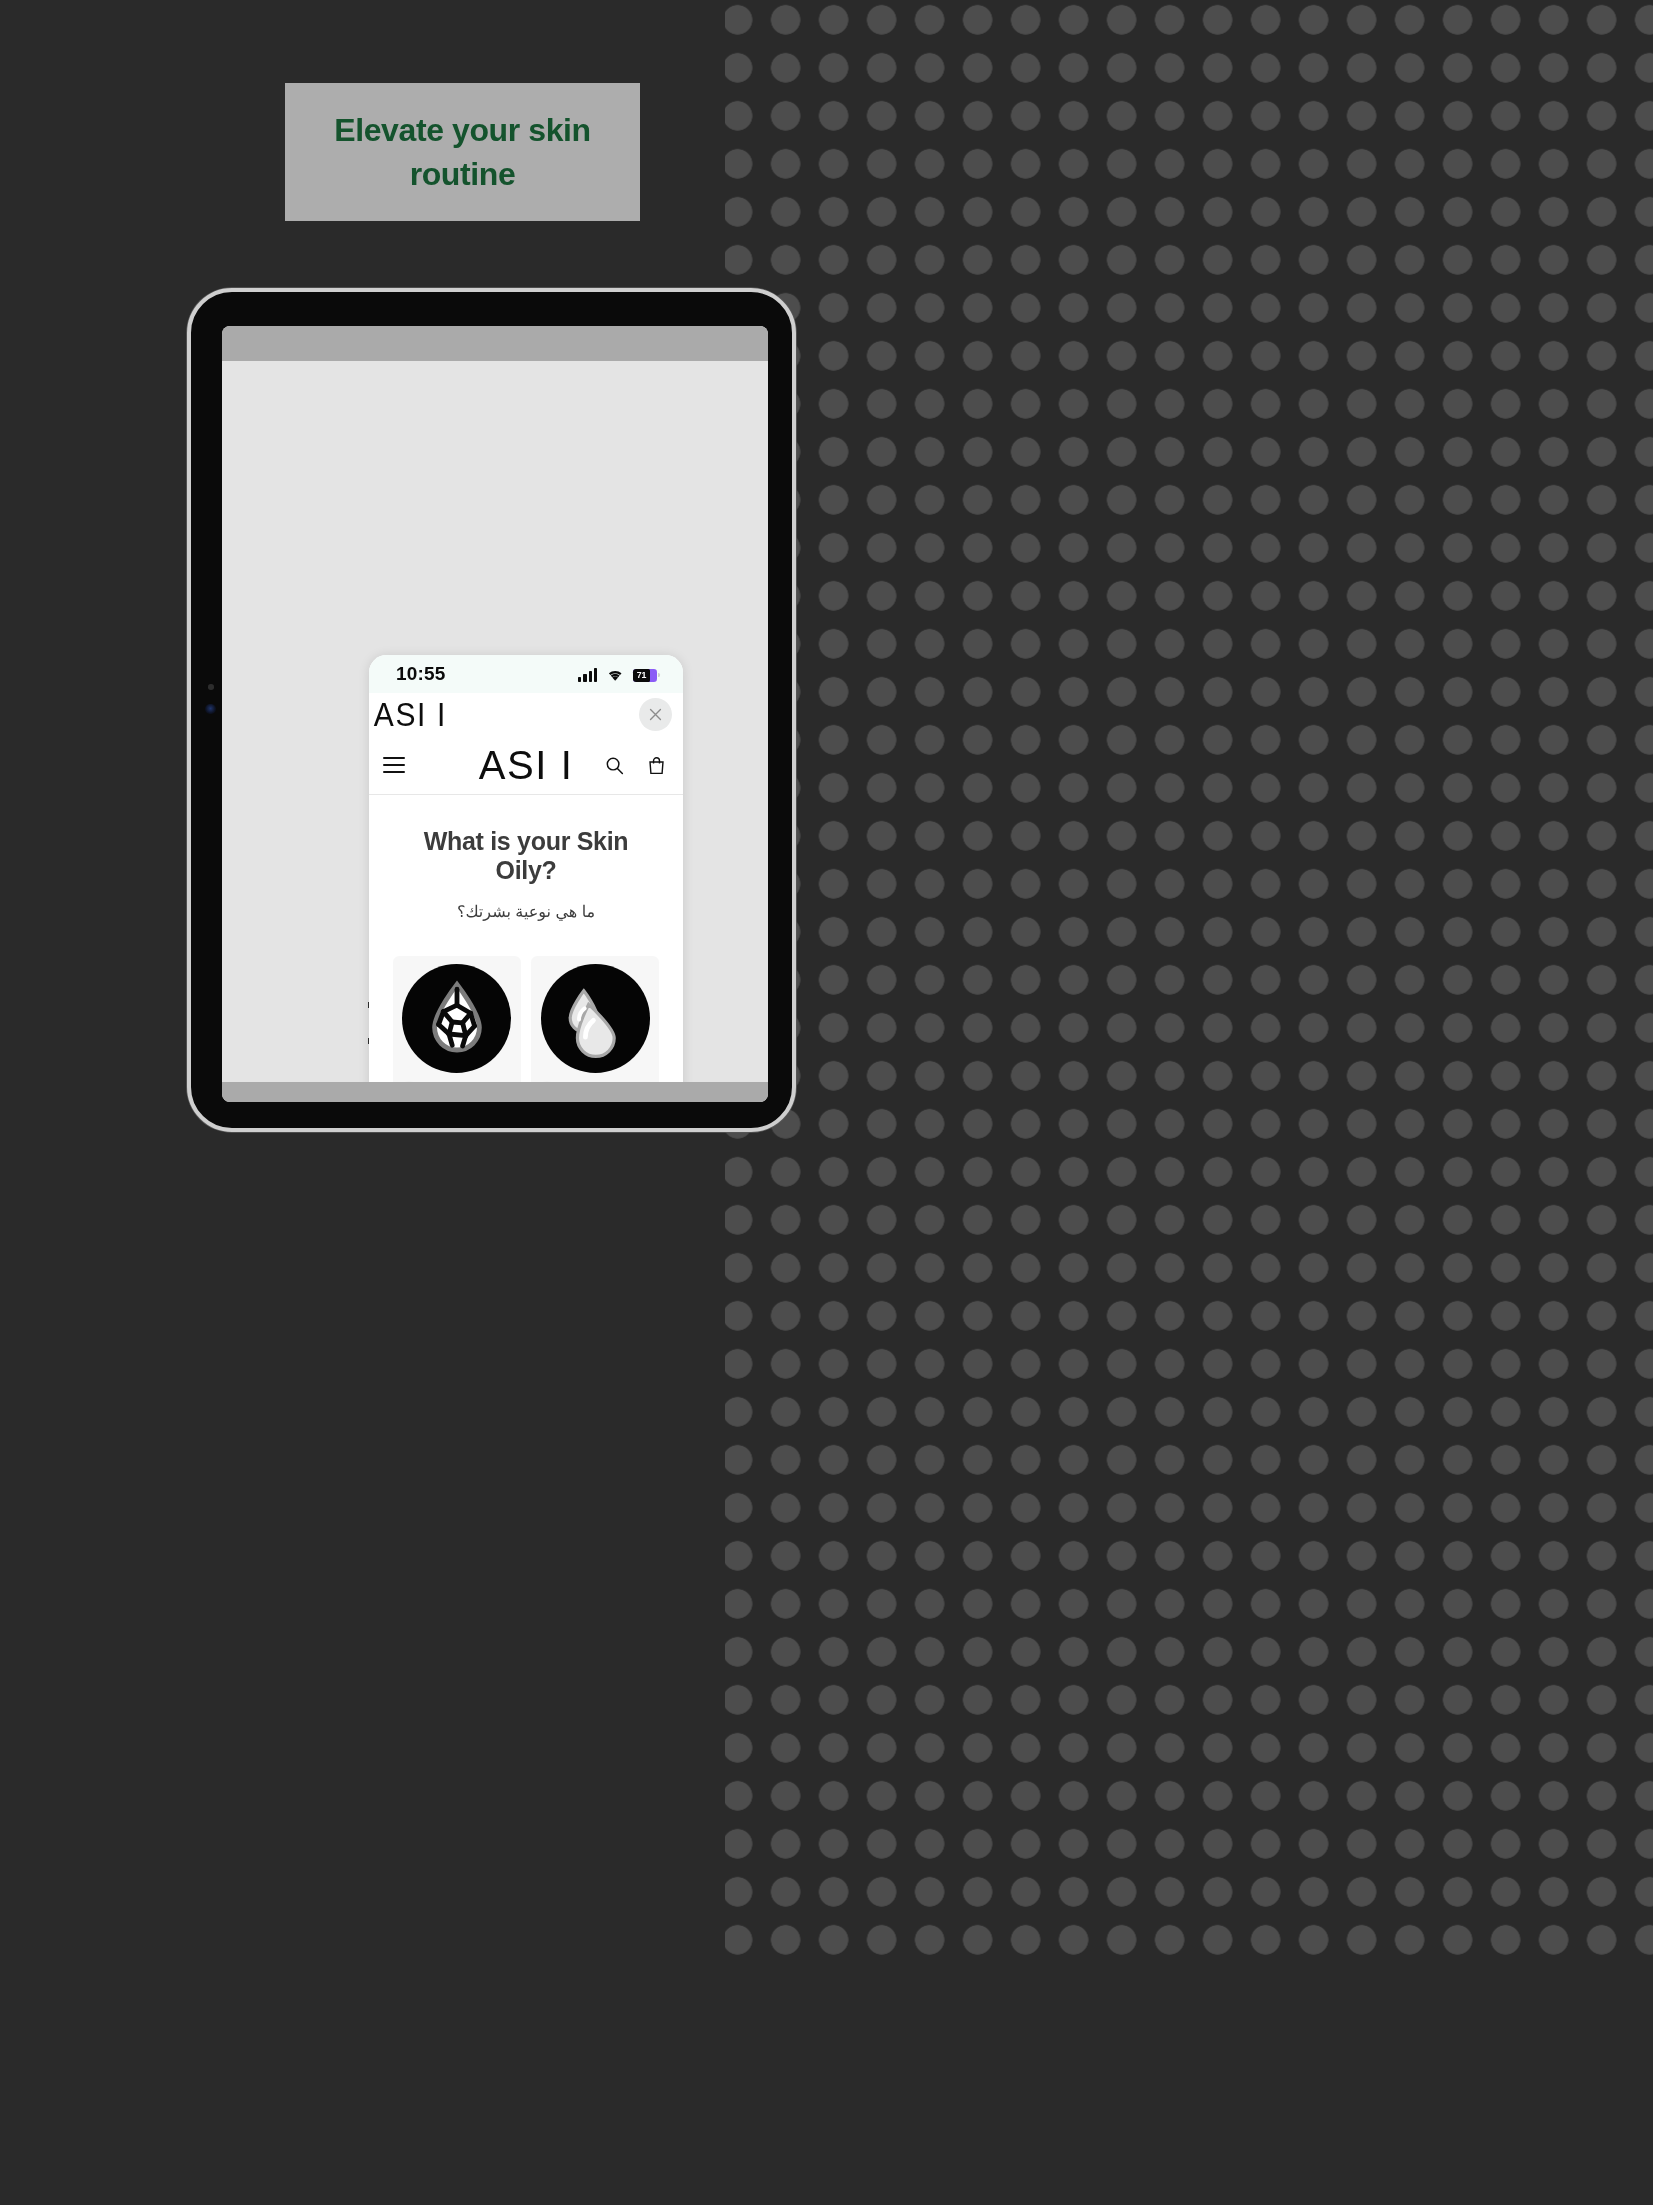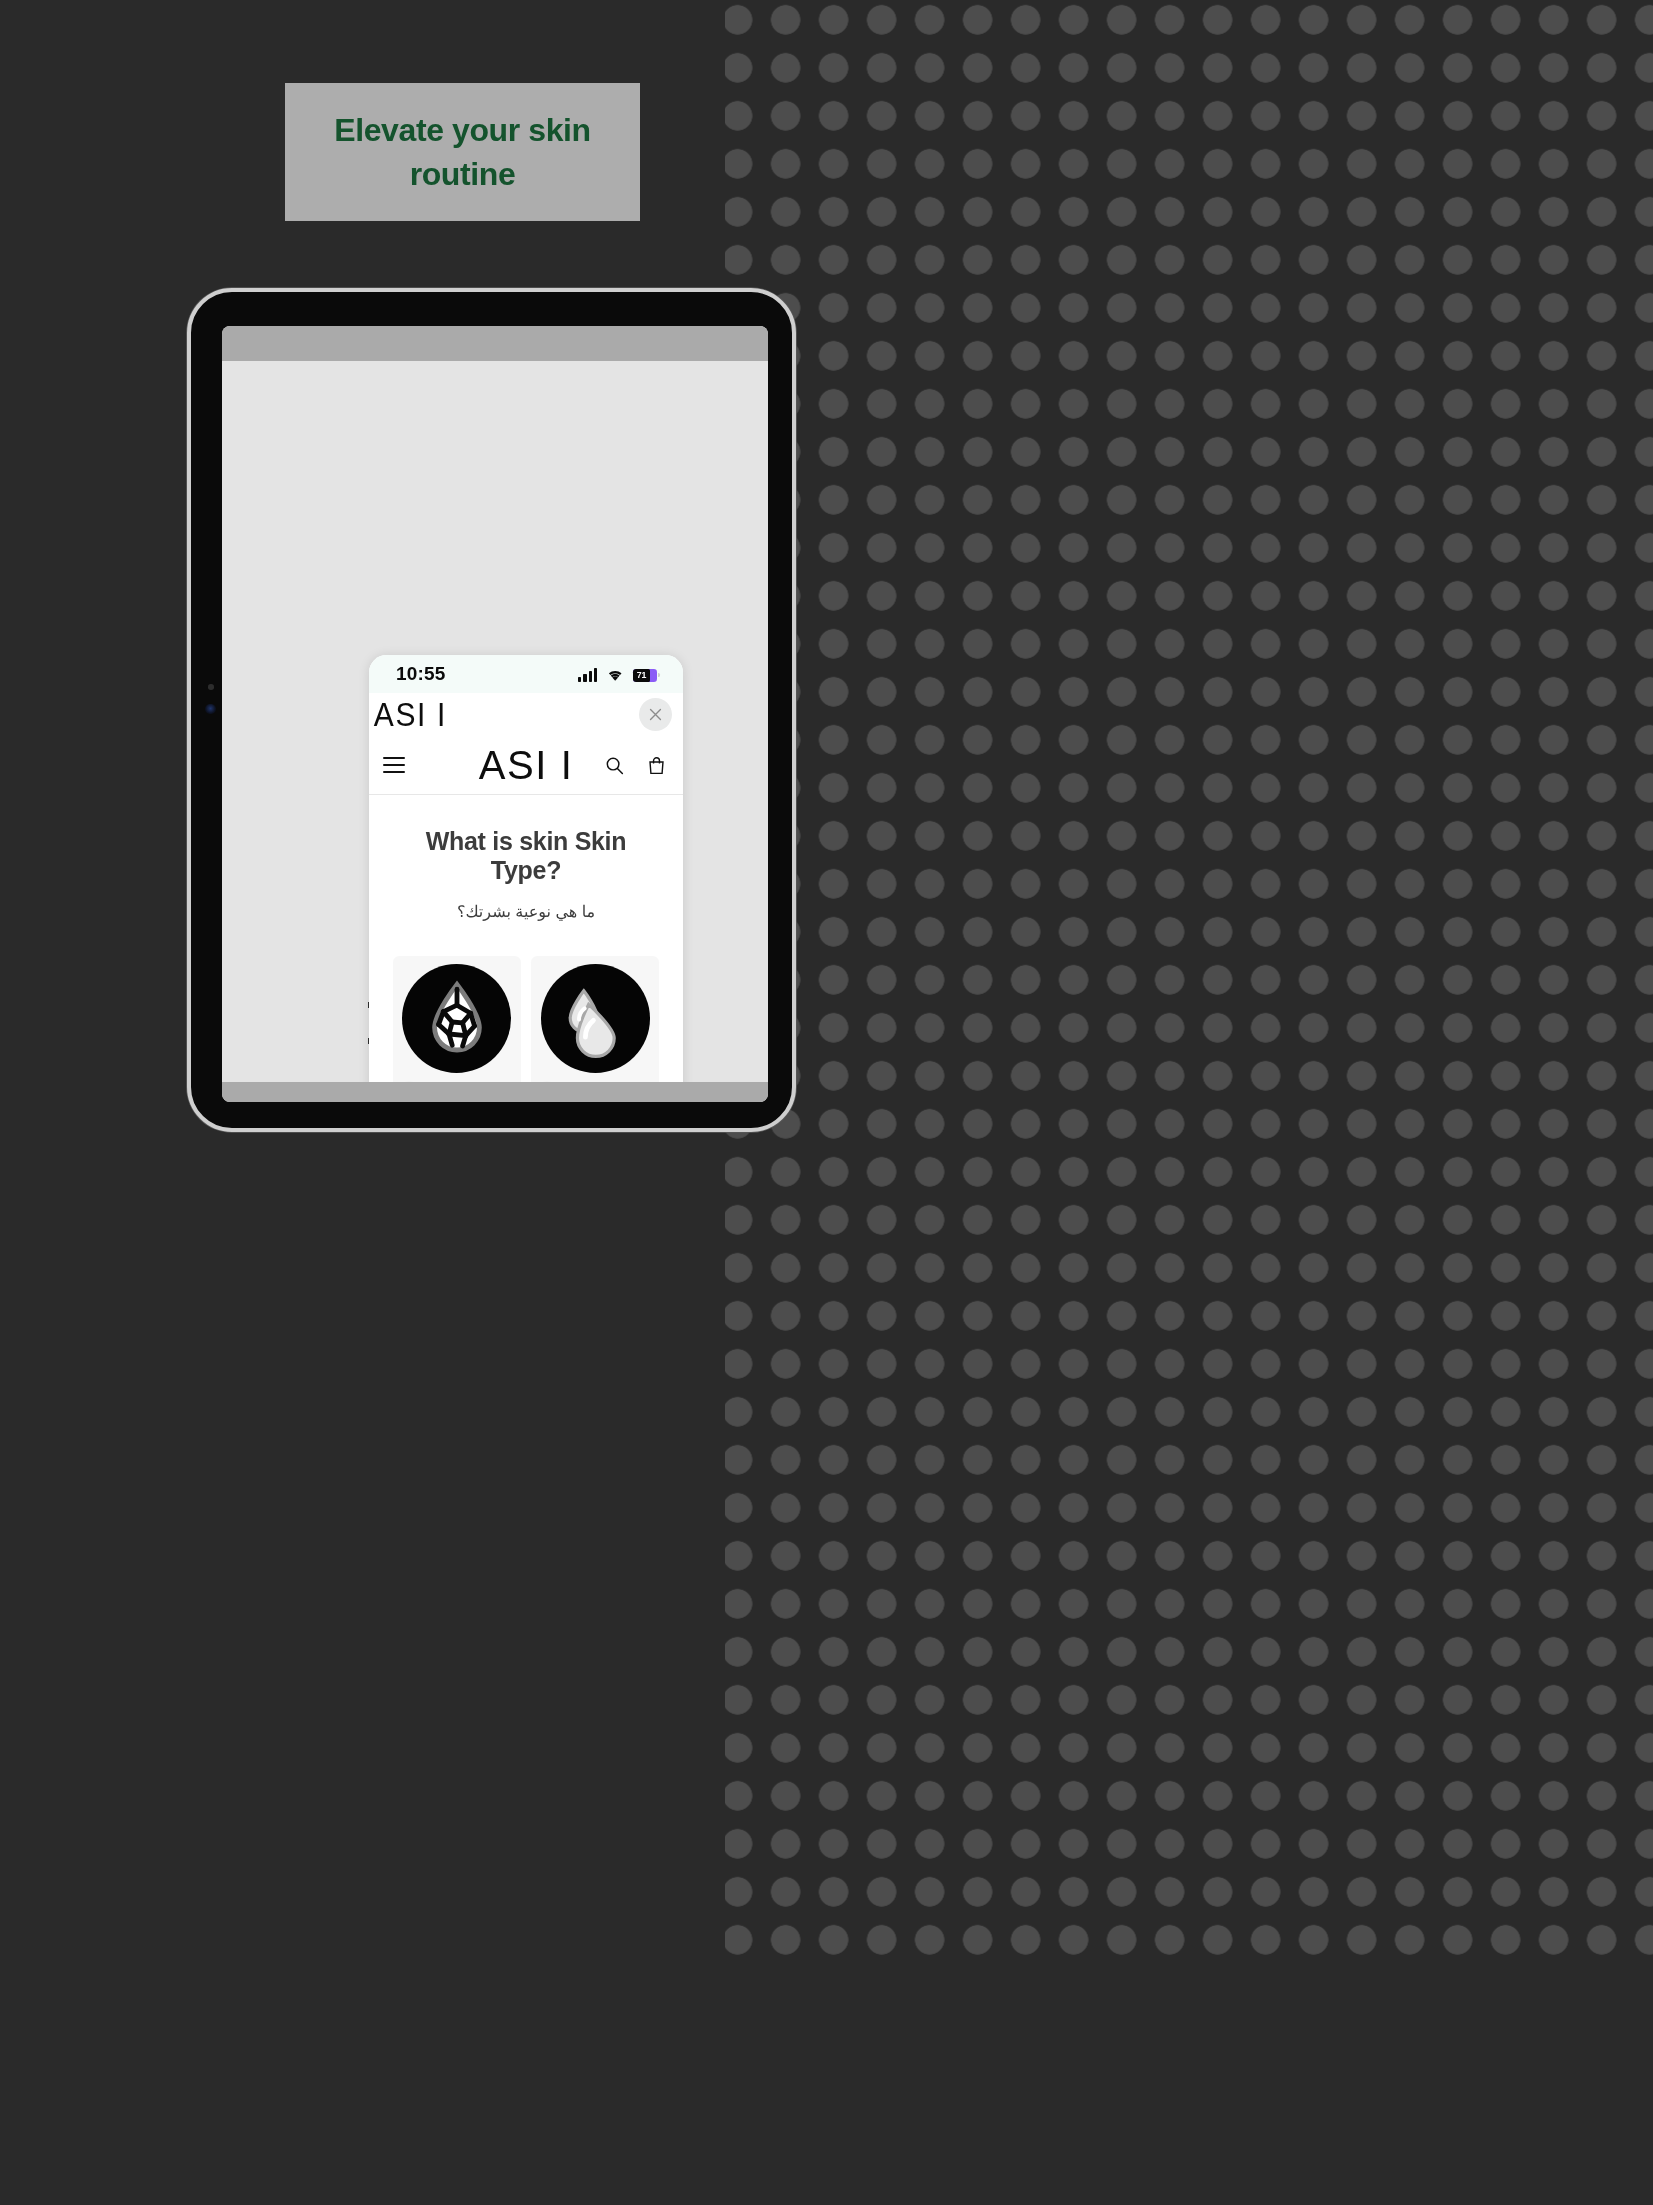--- a/index.html
+++ b/index.html
@@ -347,21 +347,21 @@
           <span class="ic">
             <svg viewBox="0 0 24 24">
               <path d="M4.6 8h14.8l-1 13H5.6L4.6 8z" fill="none" stroke="#111" stroke-width="1.6"></path>
               <path d="M8.6 9.6V6.6a3.4 3.4 0 0 1 6.8 0v3" fill="none" stroke="#111" stroke-width="1.6"></path>
             </svg>
           </span>
         </div>
       </div>
 
       <div id="quiz-body">
-        <div id="quiz-title">What is skin Skin Type?</div>
+        <div id="quiz-title">What is your Skin Oily?</div>
         <div id="quiz-subtitle">ما هي نوعية بشرتك؟</div>
 
         <div id="skin-type-grid">
 
           <div class="skin-card">
             <div class="skin-icon">
               <svg viewBox="0 0 100 100">
                 <path d="M50 8 C50 8 78 44 78 62 A28 28 0 0 1 22 62 C22 44 50 8 50 8 Z" fill="#ffffff" stroke="#7c7c7c" stroke-width="6"></path>
                 <g stroke="#0a0a0a" stroke-width="6" fill="none" stroke-linecap="round">
                   <path d="M50 14 L50 34"></path>

